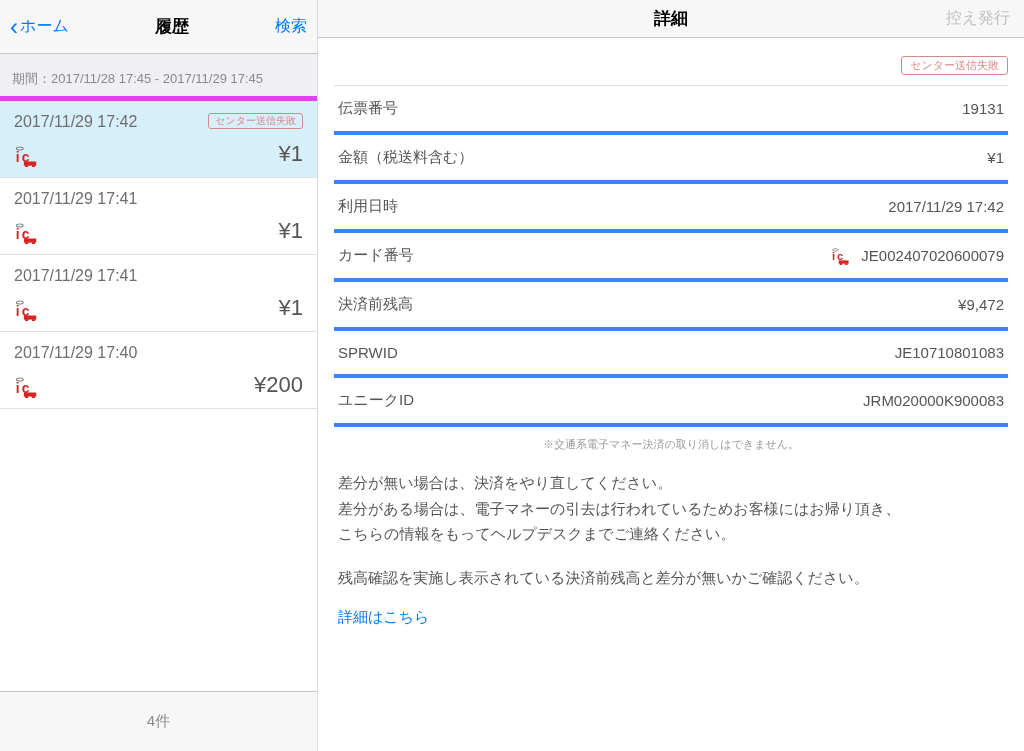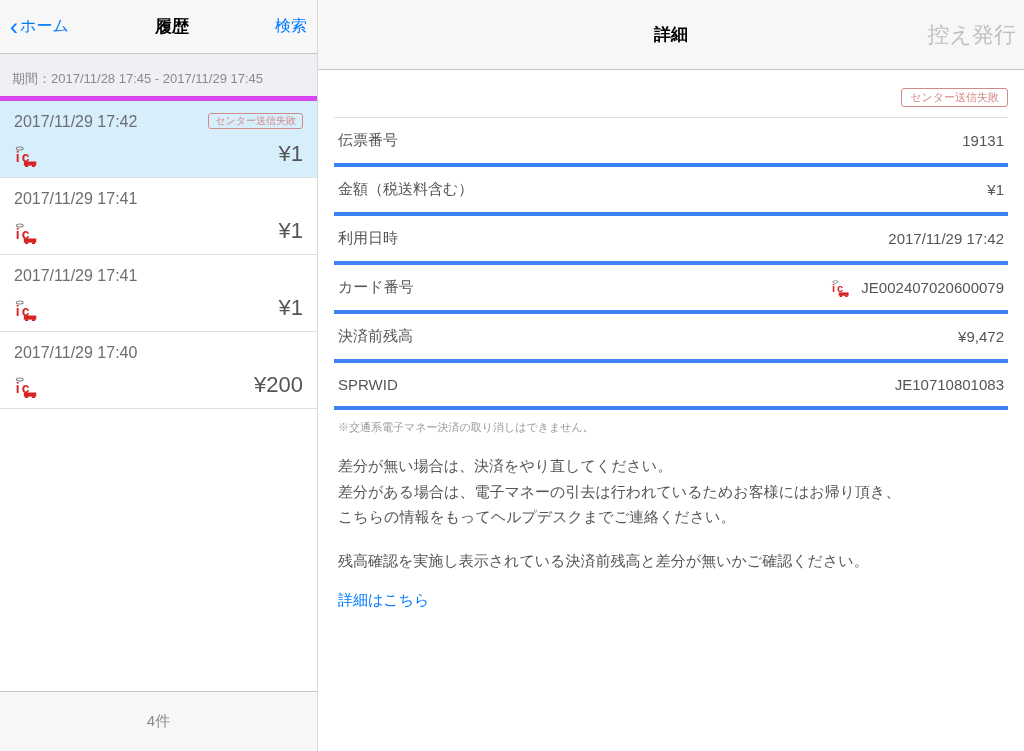--- a/index.html
+++ b/index.html
@@ -73,30 +73,30 @@
   display: flex;
   align-items: center;
   justify-content: center;
   color: #8a8a8e;
   font-size: 15px;
 }
 
 
 .right-pane { flex: 1; height: 100%; display: flex; flex-direction: column; background: #fff; }
 .right-header {
-  height: 70px;
+  height: 38px;
   background: #f7f7f8;
   border-bottom: 1px solid #c6c6c8;
   display: flex;
   align-items: center;
   justify-content: center;
   position: relative;
 }
 .right-title { font-weight: 600; color: #000; font-size: 17px; }
-.reissue-btn { position: absolute; right: 8px; color: #c0c0c4; font-size: 22px; }
+.reissue-btn { position: absolute; right: 14px; color: #c0c0c4; font-size: 16px; }
 
 .right-body { flex: 1; overflow-y: auto; padding: 0 16px 20px 16px; }
 .status-row { display: flex; justify-content: flex-end; padding: 18px 0 10px 0; border-bottom: 1px solid #e0e0e0; }
 .status-badge {
   border: 1px solid #d58a8a;
   color: #d58a8a;
   font-size: 11px;
   padding: 3px 8px;
   border-radius: 3px;
   line-height: 1;
@@ -105,21 +105,21 @@
   display: flex;
   justify-content: space-between;
   align-items: center;
   padding: 13px 4px;
   border-bottom: 4px solid #3b82f6;
   font-size: 15px;
   color: #555;
 }
 .detail-label { color: #555; }
 .detail-value { color: #555; display: flex; align-items: center; gap: 8px; }
-.note-small { color: #9a9a9e; font-size: 11px; padding: 10px 4px 0 4px; }
+.note-small { color: #9a9a9e; font-size: 11px; padding: 10px 4px 0 4px; text-align: center; }
 .note-block { color: #555; font-size: 15px; padding: 18px 4px 0 4px; line-height: 1.7; }
 .link-more { color: #007aff; font-size: 15px; padding: 18px 4px 0 4px; display: inline-block; cursor: pointer; }
 
 
 .ic-icon { width: 28px; height: 22px; display: inline-block; position: relative; }
 .ic-icon svg { width: 100%; height: 100%; display: block; }
 .ic-icon-sm { width: 22px; height: 18px; }
 </style>
 </head>
 <body>
@@ -268,20 +268,26 @@
             <div class="detail-value">
               <span>¥9,472</span>
             </div>
           </div>
           <div class="detail-row">
             <div class="detail-label">SPRWID</div>
             <div class="detail-value">
               <span>JE10710801083</span>
             </div>
           </div>
+          <div class="detail-row">
+            <div class="detail-label">ユニークID</div>
+            <div class="detail-value">
+              <span>JRM020000K900083</span>
+            </div>
+          </div>
         </div>
 
       <div class="note-small">※交通系電子マネー決済の取り消しはできません。</div>
       <div class="note-block" id="note2">差分が無い場合は、決済をやり直してください。<br>差分がある場合は、電子マネーの引去は行われているためお客様にはお帰り頂き、<br>こちらの情報をもってヘルプデスクまでご連絡ください。</div>
       <div class="note-block">残高確認を実施し表示されている決済前残高と差分が無いかご確認ください。</div>
       <a class="link-more">詳細はこちら</a>
     </div>
   </div>
 
 </div>

